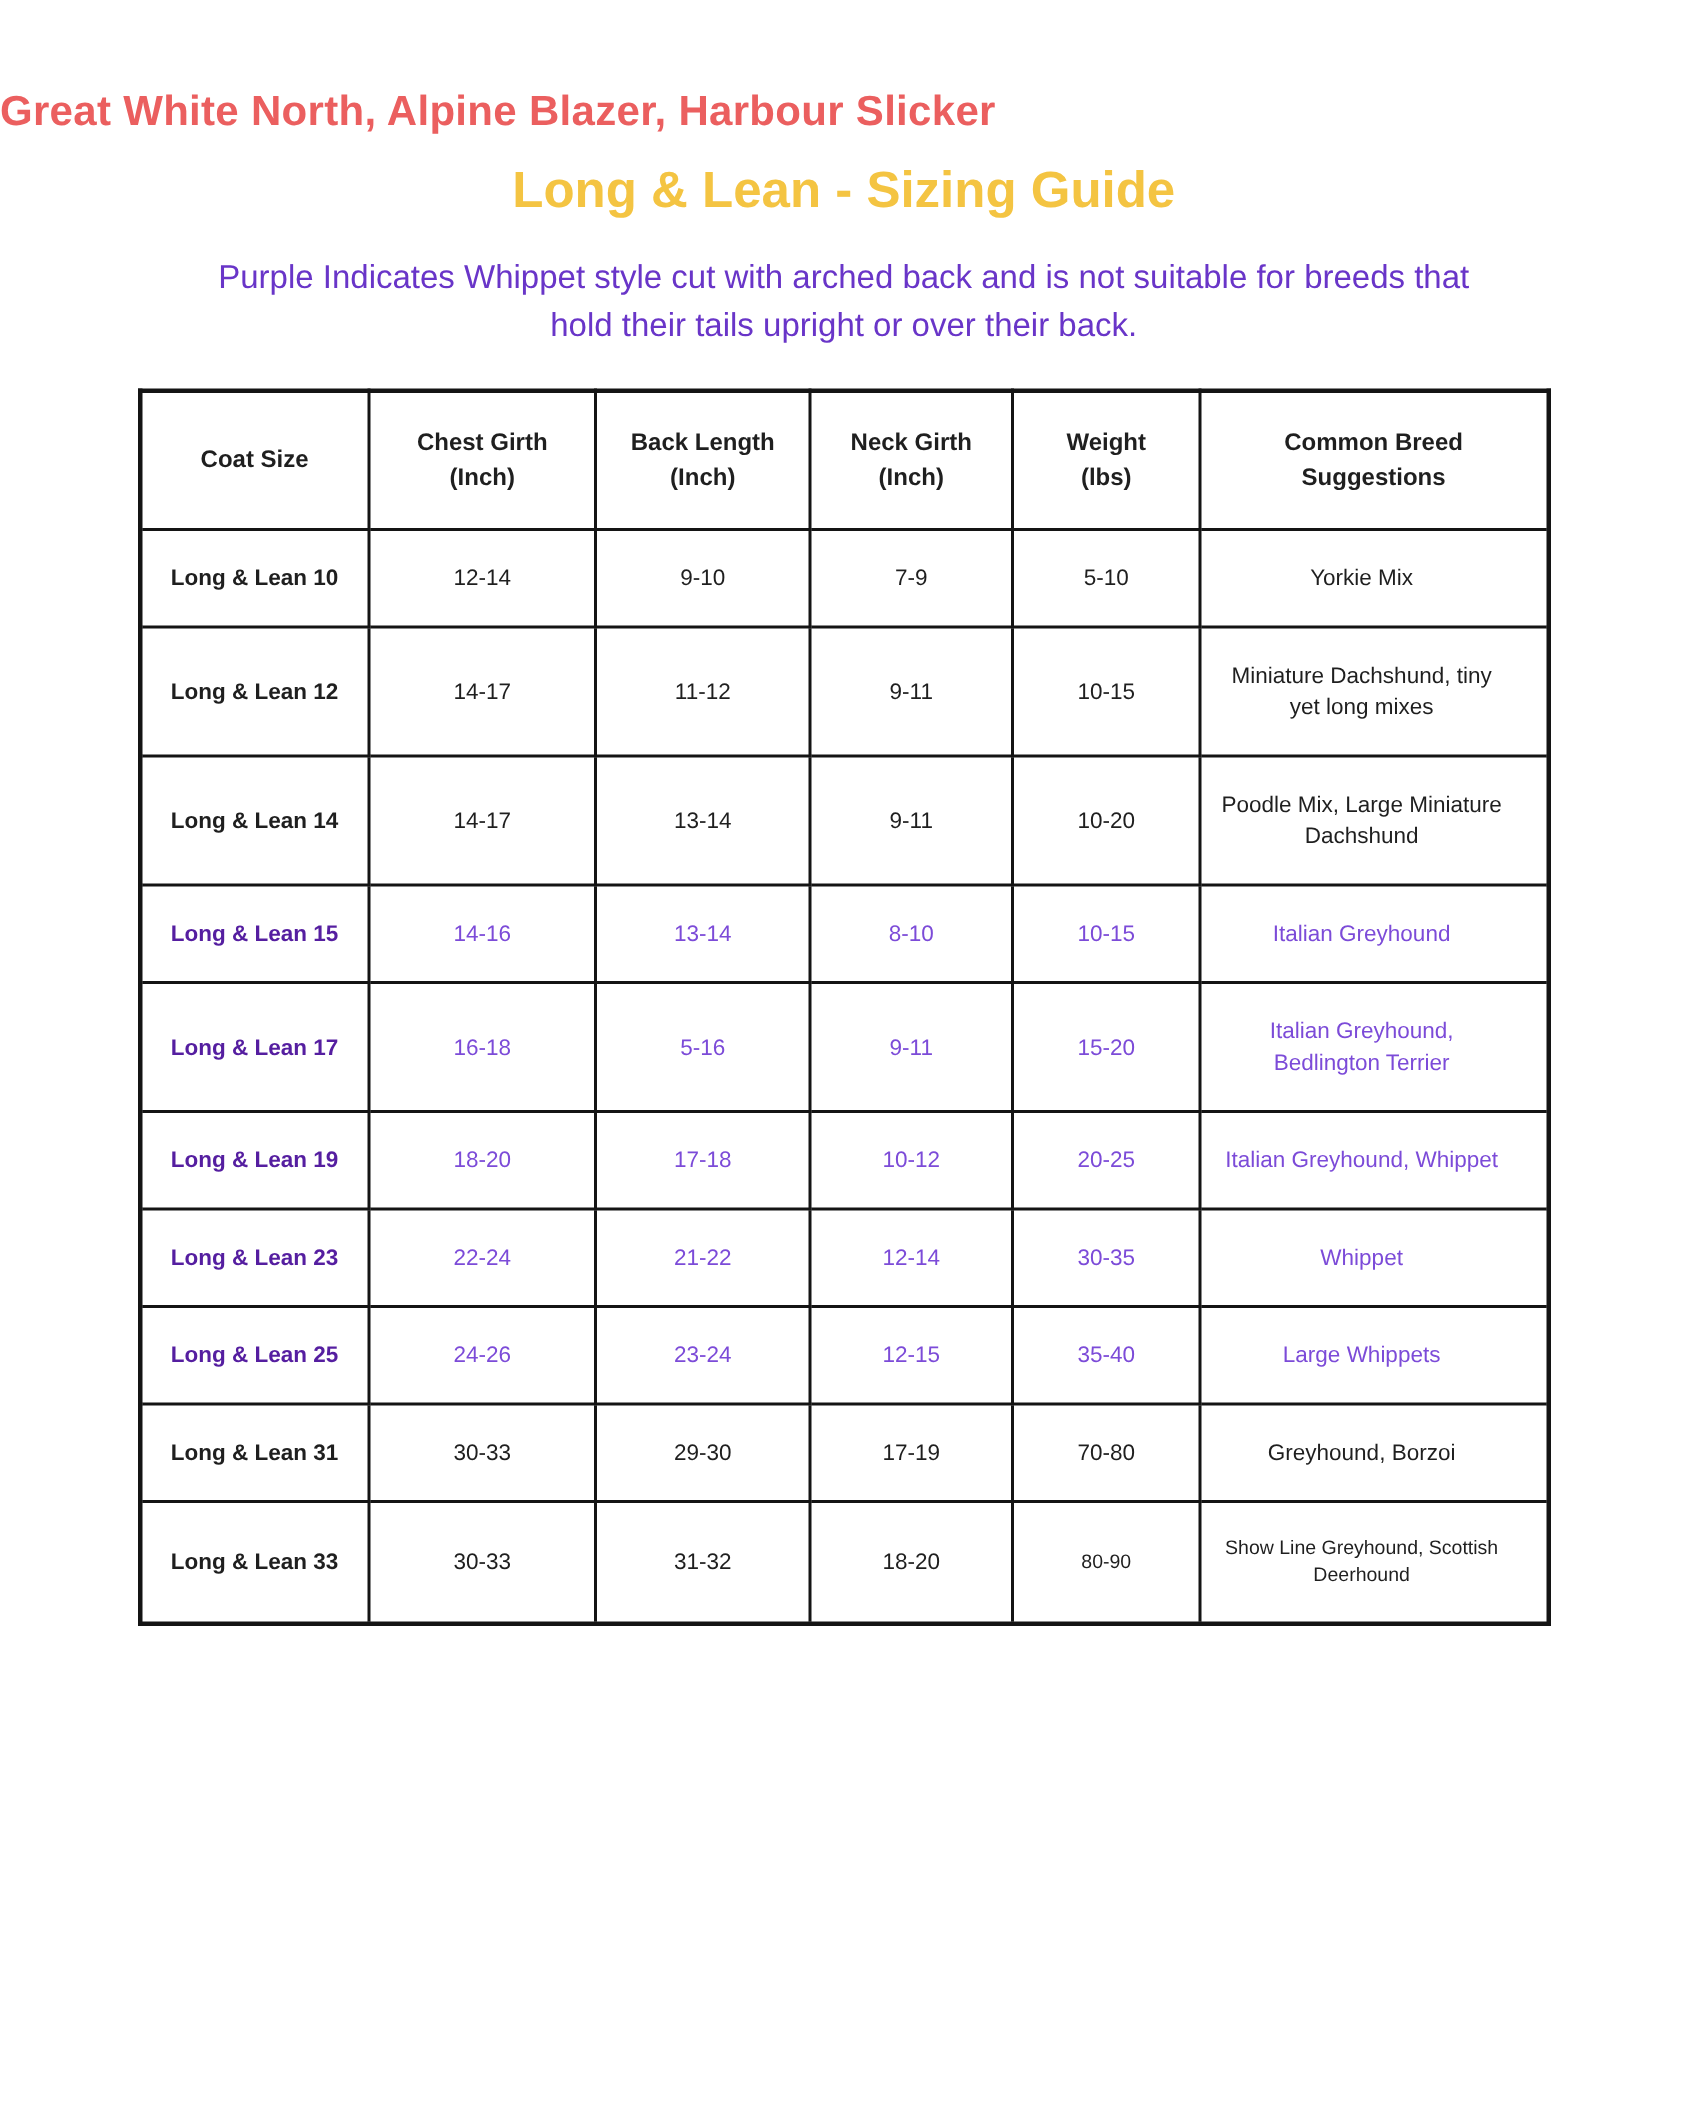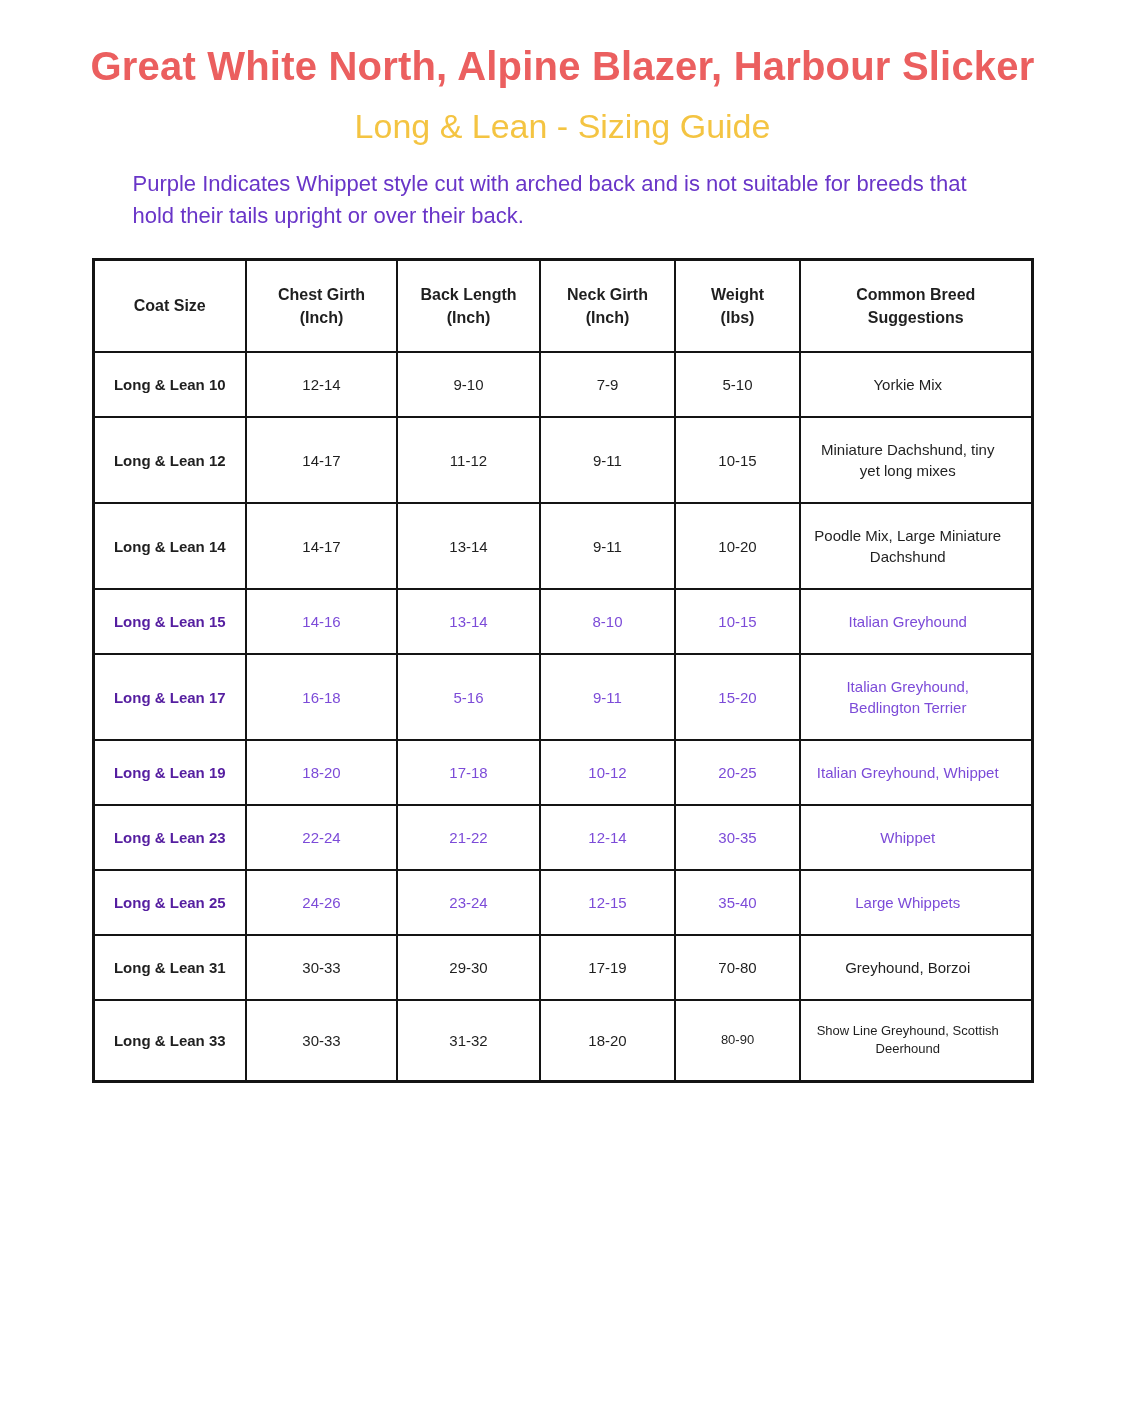--- a/index.html
+++ b/index.html
@@ -9,37 +9,38 @@
     font-family: "Liberation Sans", sans-serif;
   }
   .page {
     width: 1125px;
     min-height: 1413px;
     background: #ffffff;
     box-sizing: border-box;
     padding-top: 44px;
   }
   .title {
-    margin: 0 auto;
-    text-align: center;
-    font-size: 40px;
+    margin: 14px auto;
+    text-align: left;
+    font-size: 28px;
     font-weight: 800;
     letter-spacing: 0.2px;
     color: var(--c-title, #EB5F5F);
   }
   .subtitle {
     margin: 18px auto 16px auto;
     text-align: center;
     font-size: 34px;
-    font-weight: 400;
+    font-weight: 700;
     color: var(--c-subtitle, #F4C442);
   }
   .note {
     margin: 22px auto 0 auto;
     max-width: 860px;
+    text-align: center;
     font-size: 22px;
     line-height: 1.45;
     color: var(--c-note, #6935C8);
   }
   table.sizing {
     border-collapse: collapse;
     table-layout: fixed;
     width: 939px;
     margin: 26px auto 30px auto;
     border: 3px solid var(--c-border, #141414);

